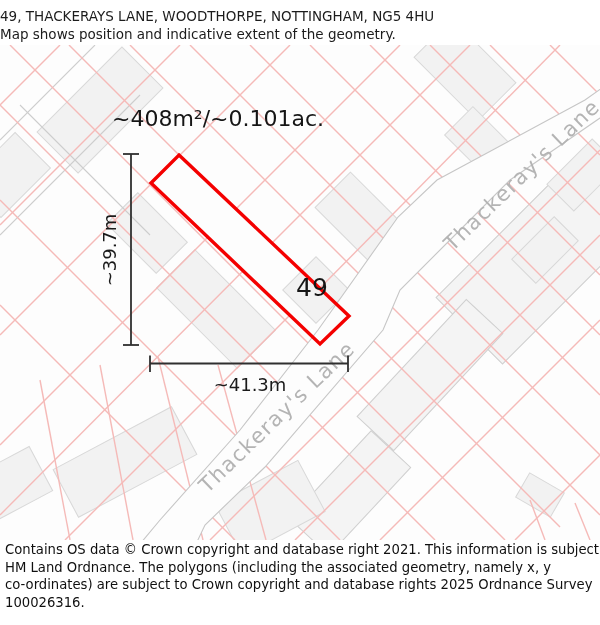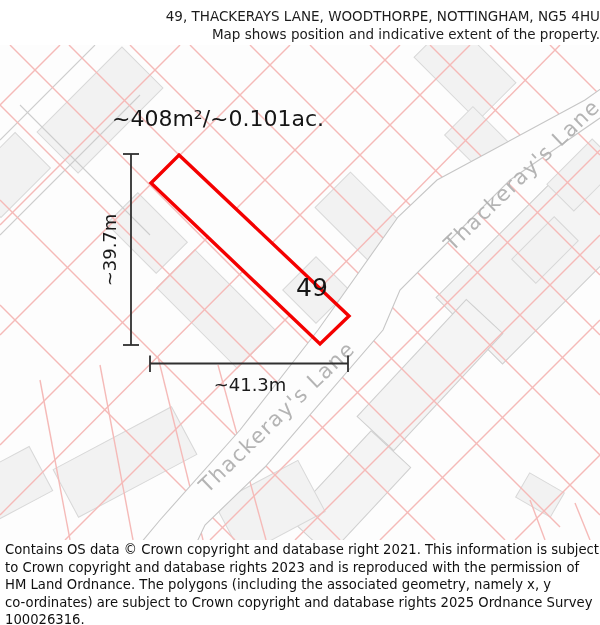--- a/index.html
+++ b/index.html
@@ -1,18 +1,18 @@
 <!DOCTYPE html>
 <html><head>
 <meta charset="utf-8">
 <style>
   html,body{margin:0;padding:0;background:#ffffff;}
   .page{position:relative;width:600px;height:625px;background:#ffffff;overflow:hidden;
         font-family:"DejaVu Sans","Liberation Sans",sans-serif;}
-  .hdr{position:absolute;top:0;left:0;width:600px;height:45px;text-align:right;
+  .hdr{position:absolute;top:0;left:0;width:600px;height:45px;text-align:left;
        color:#1c1c1c;background:#ffffff;}
   .hdr .t1{padding-top:7px;font-size:13.5px;line-height:18px;}
   .hdr .t2{font-size:13.5px;line-height:18px;}
   .mapwrap{position:absolute;top:45px;left:0;width:600px;height:495px;overflow:hidden;}
   .ftr{position:absolute;top:540px;left:0;width:600px;height:85px;background:#ffffff;
        color:#101010;font-size:13.2px;line-height:17.5px;padding:1px 0 0 5px;box-sizing:border-box;}
   
   .pl{stroke:#f5bab8;stroke-width:1.4;fill:none;}
   .gl{stroke:#cdcdcd;stroke-width:1.1;fill:none;}
   .bld{fill:#f2f2f2;stroke:#d8d8d8;stroke-width:1;}
@@ -24,21 +24,21 @@
   .dim{stroke:#2f2f2f;stroke-width:1.8;fill:none;}
   .dimlbl{fill:#1a1a1a;text-anchor:middle;font-size:18px;}
 </style>
 </head>
 <body>
 
 <div class="page">
 
   <div class="hdr">
     <div class="t1">49, THACKERAYS LANE, WOODTHORPE, NOTTINGHAM, NG5 4HU</div>
-    <div class="t2">Map shows position and indicative extent of the property.</div>
+    <div class="t2">Map shows position and indicative extent of the geometry.</div>
   </div>
 
   <div class="mapwrap">
     <svg width="600" height="495" viewBox="0 0 600 495" xmlns="http://www.w3.org/2000/svg">
 
       <rect x="0" y="0" width="600" height="495" fill="#fdfdfd"></rect>
 
       <g>
         <g transform="translate(100,65) rotate(-45)">
             <rect class="bld" x="-60" y="-29" width="120" height="58"></rect>
@@ -159,19 +159,18 @@
         <line class="dim" x1="150" y1="318.5" x2="348" y2="318.5"></line>
         <line class="dim" x1="150" y1="310.5" x2="150" y2="327"></line>
         <line class="dim" x1="348" y1="310.5" x2="348" y2="327"></line>
         <text class="dimlbl" x="250" y="346">~41.3m</text>
       </g>
     </svg>
   </div>
 
   <div class="ftr">
     <div>Contains OS data © Crown copyright and database right 2021. This information is subject</div>
-    <div>to Crown copyright and database rights 2023 and is reproduced with the permission of</div>
     <div>HM Land Ordnance. The polygons (including the associated geometry, namely x, y</div>
     <div>co-ordinates) are subject to Crown copyright and database rights 2025 Ordnance Survey</div>
     <div>100026316.</div>
   </div>
 
 </div>
 
 </body></html>

